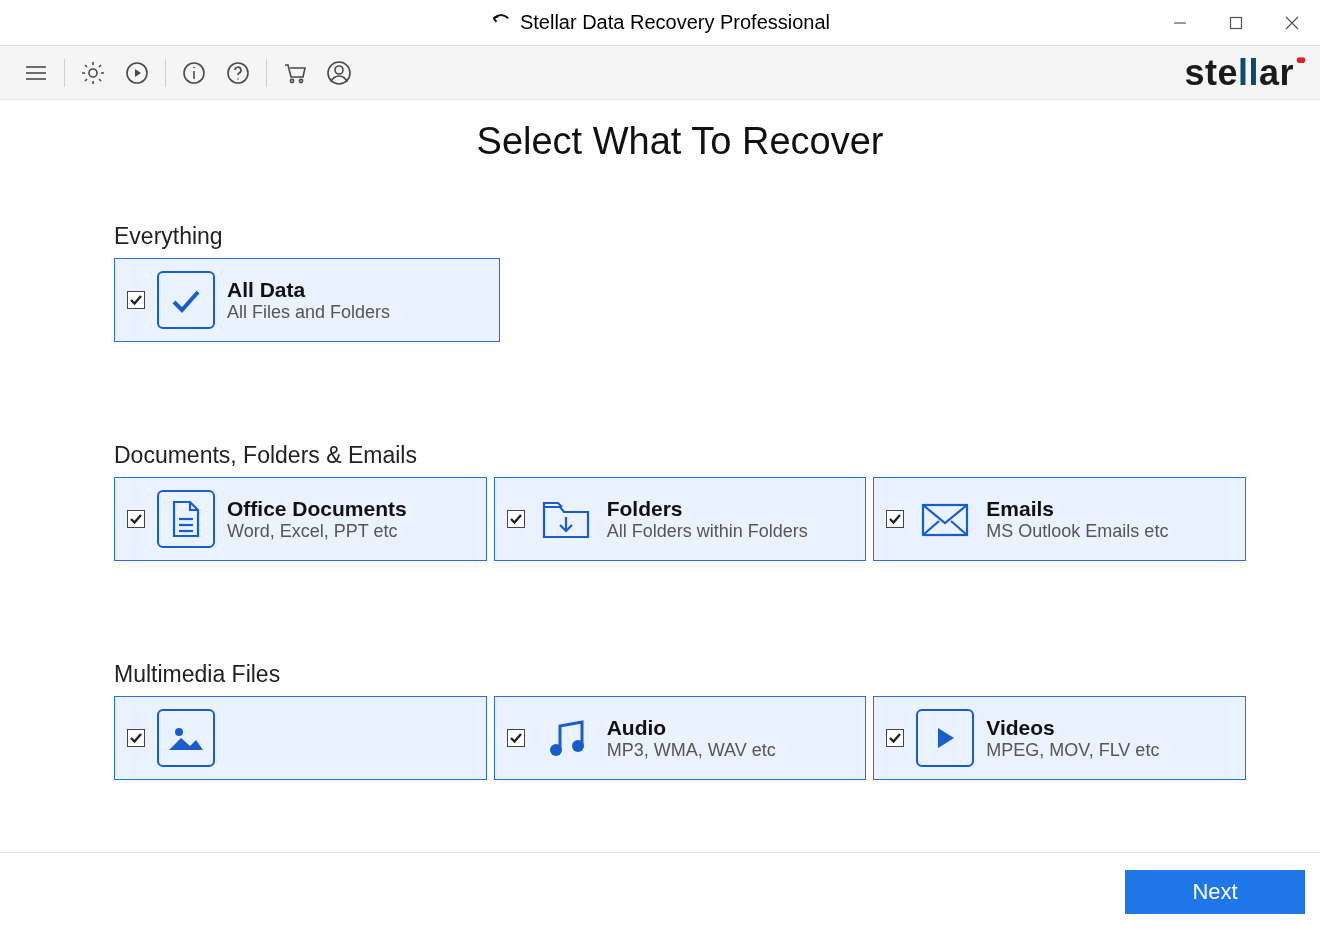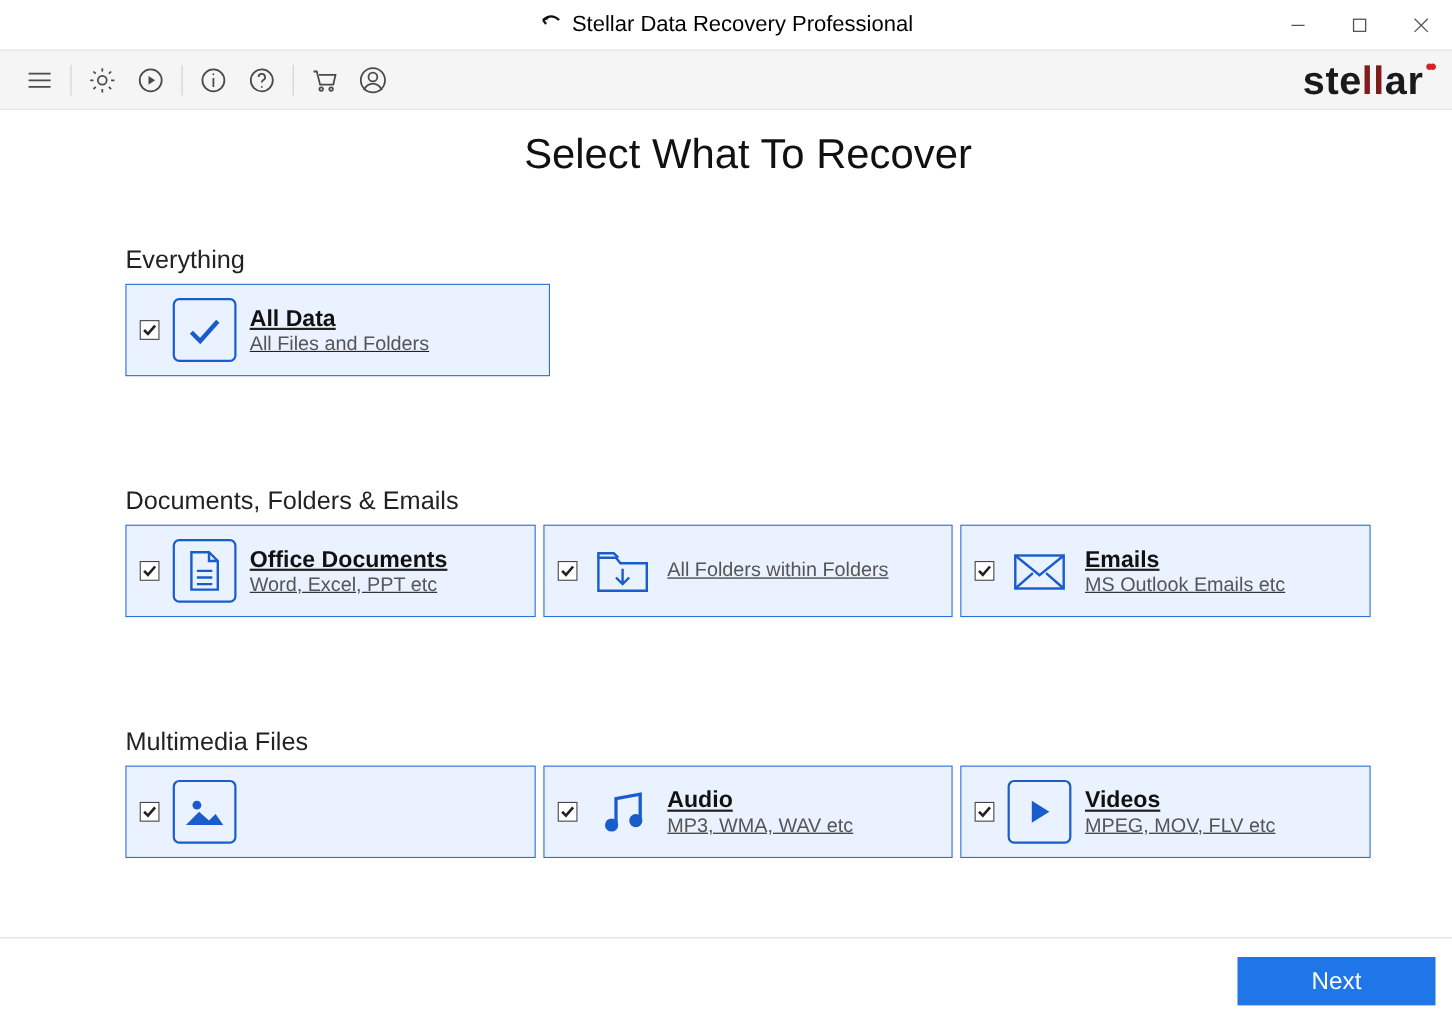--- a/index.html
+++ b/index.html
@@ -83,21 +83,21 @@
     position: relative;
   }
   .brand-dots {
     color: #d6232a;
     font-size: 20px;
     letter-spacing: -4px;
     position: relative;
     top: -18px;
     left: 2px;
   }
-  .brand-main .ll { color: #7f1d1d; }
+  .brand-main .ll { color: #0c4a6e; }
 
   
   .main {
     padding: 0 74px 0 114px;
   }
   .page-title {
     text-align: center;
     font-size: 38px;
     font-weight: 400;
     margin-top: 20px;
@@ -119,21 +119,20 @@
   }
 
   .card {
     border: 1px solid #2c6fd6;
     background: #eaf2ff;
     height: 84px;
     display: flex;
     align-items: center;
     padding: 0 12px;
     gap: 12px;
-    text-decoration: underline;
   }
   .card.wide {
     width: 386px;
   }
 
   .chk {
     width: 18px; height: 18px;
     border: 1px solid #444;
     display: flex; align-items: center; justify-content: center;
     background: #fff;
@@ -326,20 +325,21 @@
           </div>
         <div class="card-icon" style="border:none;">
           <svg width="52" height="44" viewBox="0 0 52 44">
               <path d="M4 10h16l4 5h24v25H4z"></path>
               <path d="M4 10V6h14l4 4"></path>
               <line x1="26" y1="20" x2="26" y2="34"></line>
               <polyline points="20,28 26,34 32,28"></polyline>
             </svg>
         </div>
         <div class="card-text">
+          <span class="card-title">Folders</span>
           <span class="card-sub">All Folders within Folders</span>
         </div>
       </div>
       <div class="card">
         <div class="chk">
             <svg viewBox="0 0 12 12">
               <polyline points="1,6 4.5,9.5 11,2"></polyline>
             </svg>
           </div>
         <div class="card-icon" style="border:none;">

